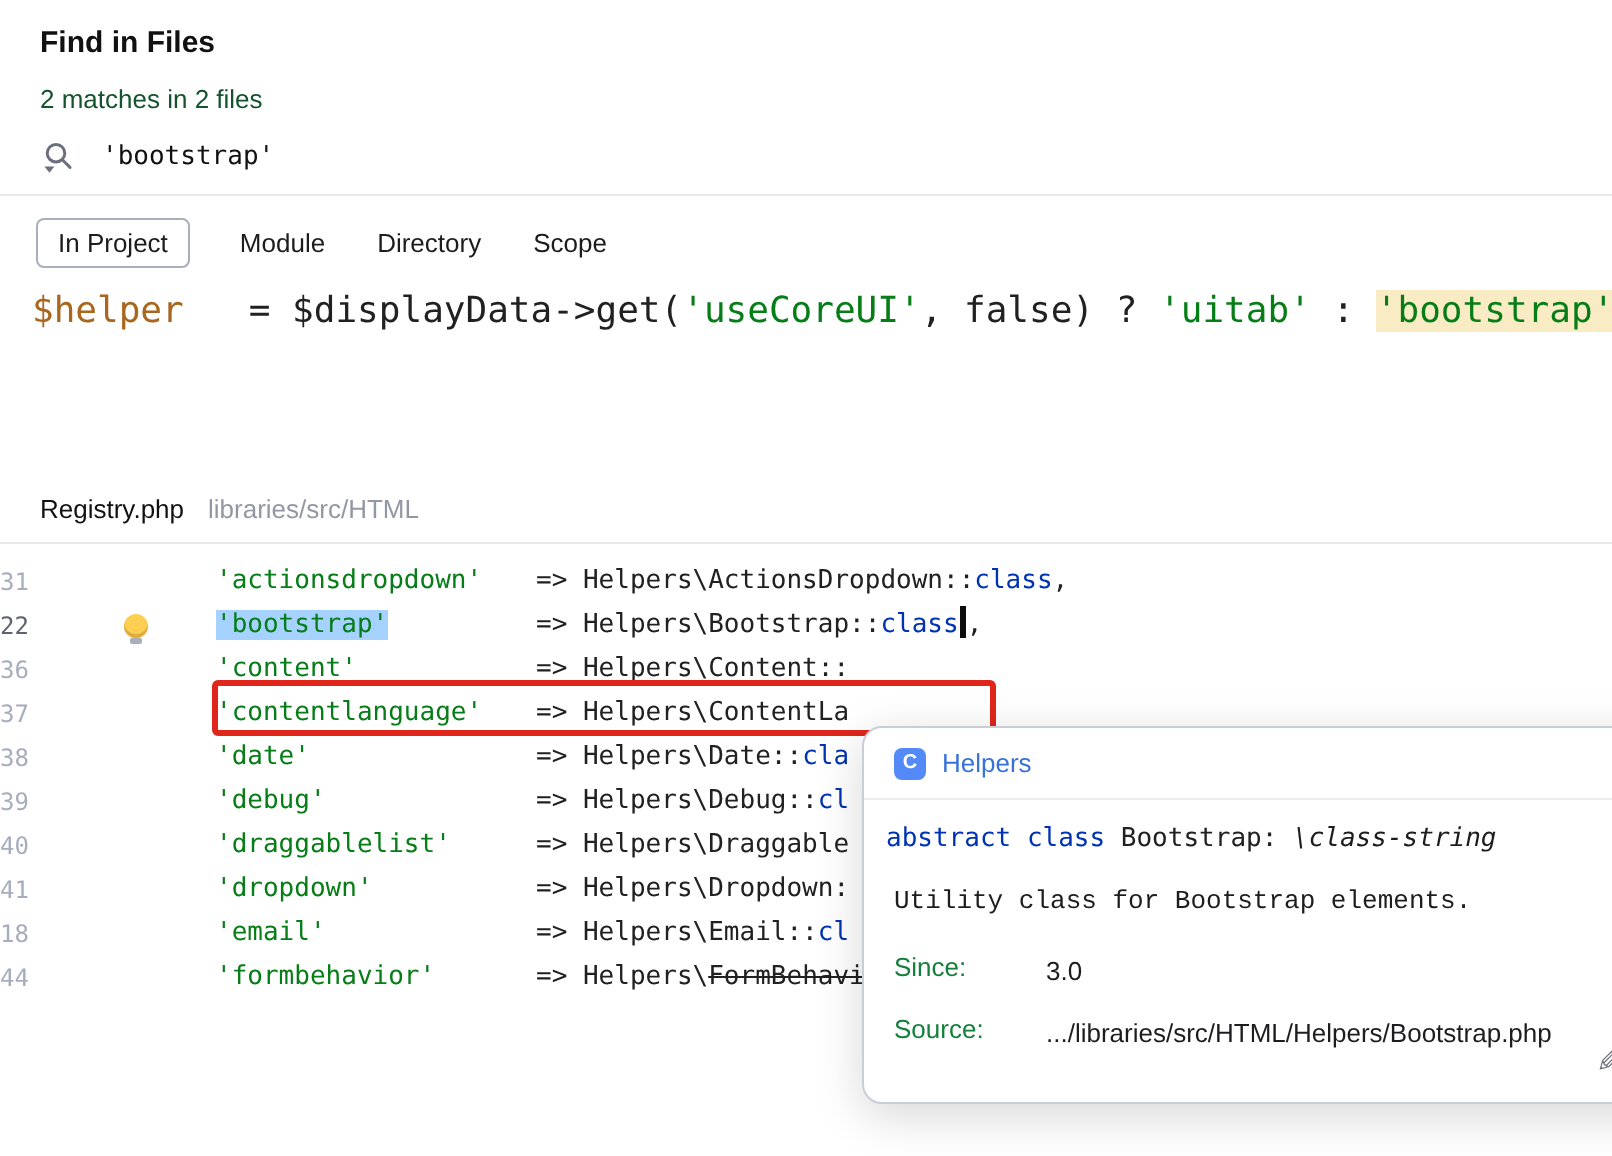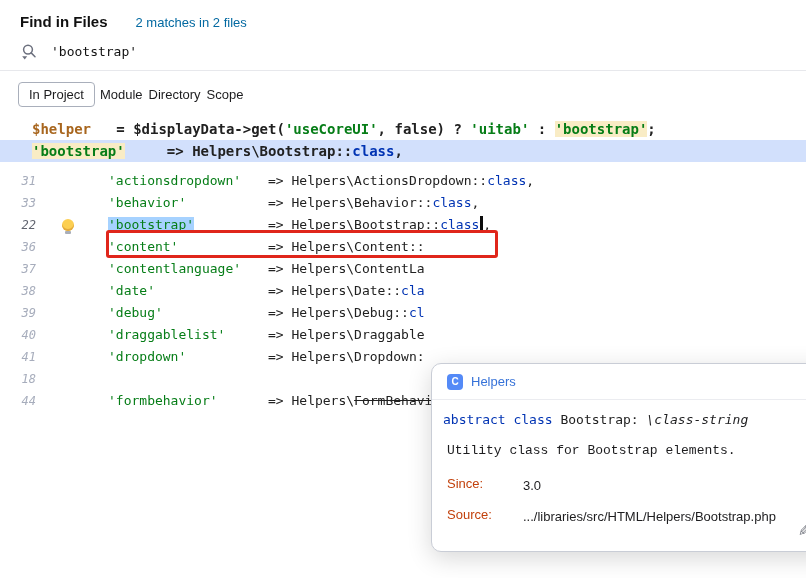--- a/index.html
+++ b/index.html
@@ -9,59 +9,59 @@
   }
   *{box-sizing:border-box;}
   html,body{margin:0;padding:0;}
   body{
     width:806px;height:578px;position:relative;overflow:hidden;
     background:#fff;color:#1d1d1f;
     font-family:"Liberation Sans",sans-serif;font-size:13px;
   }
 
   
-  .titlebar{display:flex;align-items:baseline;gap:28px;padding:13px 20px 3px;}
+  .titlebar{display:flex;align-items:baseline;gap:12px;padding:13px 20px 3px;flex-direction:column;}
   .dlg-title{font-size:15px;font-weight:700;color:#111;}
-  .summary{color:#0369a1;font-size:13px;}
+  .summary{color:#14532d;font-size:13px;}
 
   
   .search-row{display:flex;align-items:center;gap:13px;height:38px;padding:0 20px;border-bottom:1px solid #e7e8ec;}
   .search-icon{display:inline-flex;width:18px;height:18px;}
   .search-value{font-family:"DejaVu Sans Mono","Liberation Mono",monospace;font-size:13px;color:#111;}
 
   
-  .scopes{display:flex;align-items:center;gap:4px;padding:11px 20px 10px;}
+  .scopes{display:flex;align-items:center;gap:24px;padding:11px 20px 10px;}
   .scope{color:#1c1c1e;cursor:pointer;padding:4px 0;border:1px solid transparent;border-radius:4px;}
   .scope.selected{border-color:#a9afbb;padding:4px 10px;margin-left:-2px;}
 
   
   .results{margin-top:1px;}
-  .result-row{height:22px;line-height:22px;padding-left:32px;white-space:pre;
-    font-family:"DejaVu Sans Mono","Liberation Mono",monospace;font-size:14px;cursor:pointer;font-weight:bold;}
+  .result-row{height:22px;line-height:22px;padding-left:16px;white-space:pre;
+    font-family:"DejaVu Sans Mono","Liberation Mono",monospace;font-size:18px;cursor:pointer;}
   .result-row.selected{background:var(--selection-row);}
 
   .tk-plain{color:#212121;}
   .tk-string{color:var(--string);}
   .tk-string-hl{color:var(--string);background:var(--match-highlight);}
   .tk-keyword{color:var(--keyword);}
   .tk-variable{color:var(--variable);}
   .tk-strike{color:#212121;text-decoration:line-through;}
   .tk-type{font-style:italic;color:#1d1d1f;}
   .tk-caret{display:inline-block;width:3px;height:16px;background:#0c0c0c;vertical-align:-3px;margin-left:1px;}
 
   
   .preview-header{display:flex;align-items:baseline;gap:12px;margin-top:72px;padding:8px 20px 9px;border-bottom:1px solid #e7e8ec;}
   .preview-file{color:#111;}
   .preview-path{color:#9298a3;}
 
   
   .editor{position:relative;padding-top:8px;}
   .ed-line{display:flex;height:22px;line-height:22px;white-space:pre;
     font-family:"DejaVu Sans Mono","Liberation Mono",monospace;font-size:13px;cursor:text;}
-  .ln{flex:none;width:36px;text-align:right;color:#a7adbc;font-size:12px;font-style:italic;}
+  .ln{flex:none;width:36px;color:#a7adbc;font-size:12px;}
   .ln.current{color:#5f636e;}
   .icol{flex:none;width:64px;display:flex;align-items:center;justify-content:center;}
   .code{padding-left:8px;}
   .key{display:inline-block;width:160px;color:var(--string);}
   .word-sel{background:var(--selection-word);}
 
   .bulb{position:relative;display:inline-block;width:12px;height:12px;border-radius:50%;
     background:#fccf52;box-shadow:inset 0 -2px 0 #e3aa3e;cursor:pointer;}
   .bulb::after{content:'';position:absolute;left:3px;top:12px;width:6px;height:3px;background:#a9aeb8;border-radius:1px;}
 
@@ -71,21 +71,21 @@
   
   .doc-popup{position:absolute;left:431px;top:363px;width:428px;min-height:189px;z-index:10;
     background:#fff;border:1px solid #c9cdd6;border-radius:10px;box-shadow:0 6px 24px rgba(0,0,0,.16);}
   .doc-head{display:flex;align-items:center;gap:8px;height:36px;padding:0 15px;border-bottom:1px solid #ebecf0;}
   .class-icon{width:16px;height:16px;border-radius:4px;background:#548af7;display:inline-flex;align-items:center;justify-content:center;}
   .class-icon::before{content:'C';color:#fff;font-size:10px;font-weight:700;font-family:"Liberation Sans",sans-serif;}
   .ns{color:var(--link-blue);cursor:pointer;}
   .doc-decl{padding:12px 11px 0;font-family:"DejaVu Sans Mono","Liberation Mono",monospace;font-size:13px;}
   .doc-desc{padding:15px 15px 0;color:#1d1d1f;line-height:18px;font-family:Liberation Mono, monospace;}
   .doc-fields{display:grid;grid-template-columns:58px 1fr;column-gap:18px;row-gap:12px;padding:16px 56px 14px 15px;}
-  .f-label{color:#c2410c;}
+  .f-label{color:#15803d;}
   .f-value{color:#1d1d1f;word-break:break-all;line-height:19px;}
   .doc-actions{position:absolute;right:14px;bottom:11px;display:flex;gap:18px;align-items:center;}
   .pencil-icon{cursor:pointer;}
   .pencil-icon::before{content:'\270E';font-size:15px;color:#70737c;display:inline-block;transform:scaleX(-1);}
   .kebab-icon{cursor:pointer;}
   .kebab-icon::before{content:'\22EE';font-size:15px;font-weight:700;color:#70737c;}
 </style>
 </head>
 <body>
 
@@ -109,36 +109,38 @@
 
   <div class="scopes">
       <div class="scope selected">In Project</div>
       <div class="scope">Module</div>
       <div class="scope">Directory</div>
       <div class="scope">Scope</div>
     </div>
 
   <div class="results">
       <div class="result-row"><span class="tk-variable">$helper</span><span class="tk-plain">   = $displayData-&gt;get(</span><span class="tk-string">'useCoreUI'</span><span class="tk-plain">, false) ? </span><span class="tk-string">'uitab'</span><span class="tk-plain"> : </span><span class="tk-string-hl">'bootstrap'</span><span class="tk-plain">;</span></div>
-      <div class="result-row selected"><span class="tk-string-hl">'bootstrap'</span><span class="tk-plain">     =&gt; Helpers\Bootstrap::</span><span class="tk-keyword">class</span><span class="tk-plain">,</span></div>
     </div>
 
+  <div class="preview-header">
+    <span class="preview-file">Registry.php</span>
+    <span class="preview-path">libraries/src/HTML</span>
+  </div>
 
   <div class="editor">
     <div>
         <div class="ed-line"><span class="ln">31</span><span class="icol"></span><span class="code"><span class="key"><span>'actionsdropdown'</span></span><span class="tk-plain">=&gt; </span><span class="tk-plain">Helpers\ActionsDropdown::</span><span class="tk-keyword">class</span><span class="tk-plain">,</span></span></div>
-        <div class="ed-line"><span class="ln">33</span><span class="icol"></span><span class="code"><span class="key"><span>'behavior'</span></span><span class="tk-plain">=&gt; </span><span class="tk-plain">Helpers\Behavior::</span><span class="tk-keyword">class</span><span class="tk-plain">,</span></span></div>
         <div class="ed-line"><span class="ln current">22</span><span class="icol"><span class="bulb"></span></span><span class="code"><span class="key"><span class="word-sel">'bootstrap'</span></span><span class="tk-plain">=&gt; </span><span class="tk-plain">Helpers\Bootstrap::</span><span class="tk-keyword">class</span><span class="tk-caret"></span><span class="tk-plain">,</span></span></div>
         <div class="ed-line"><span class="ln">36</span><span class="icol"></span><span class="code"><span class="key"><span>'content'</span></span><span class="tk-plain">=&gt; </span><span class="tk-plain">Helpers\Content::</span></span></div>
         <div class="ed-line"><span class="ln">37</span><span class="icol"></span><span class="code"><span class="key"><span>'contentlanguage'</span></span><span class="tk-plain">=&gt; </span><span class="tk-plain">Helpers\ContentLa</span></span></div>
         <div class="ed-line"><span class="ln">38</span><span class="icol"></span><span class="code"><span class="key"><span>'date'</span></span><span class="tk-plain">=&gt; </span><span class="tk-plain">Helpers\Date::</span><span class="tk-keyword">cla</span></span></div>
         <div class="ed-line"><span class="ln">39</span><span class="icol"></span><span class="code"><span class="key"><span>'debug'</span></span><span class="tk-plain">=&gt; </span><span class="tk-plain">Helpers\Debug::</span><span class="tk-keyword">cl</span></span></div>
         <div class="ed-line"><span class="ln">40</span><span class="icol"></span><span class="code"><span class="key"><span>'draggablelist'</span></span><span class="tk-plain">=&gt; </span><span class="tk-plain">Helpers\Draggable</span></span></div>
         <div class="ed-line"><span class="ln">41</span><span class="icol"></span><span class="code"><span class="key"><span>'dropdown'</span></span><span class="tk-plain">=&gt; </span><span class="tk-plain">Helpers\Dropdown:</span></span></div>
-        <div class="ed-line"><span class="ln">18</span><span class="icol"></span></div>
+        <div class="ed-line"><span class="ln">18</span><span class="icol"></span><span class="code"><span class="key"><span>'email'</span></span><span class="tk-plain">=&gt; </span><span class="tk-plain">Helpers\Email::</span><span class="tk-keyword">cl</span></span></div>
         <div class="ed-line"><span class="ln">44</span><span class="icol"></span><span class="code"><span class="key"><span>'formbehavior'</span></span><span class="tk-plain">=&gt; </span><span class="tk-plain">Helpers\</span><span class="tk-strike">FormBehavior</span><span class="tk-plain">::</span><span class="tk-keyword">class</span><span class="tk-plain">,</span></span></div>
       </div>
     <div class="annotation-box"></div>
   </div>
 
   <div class="doc-popup">
     <div class="doc-head">
       <span class="class-icon"></span>
       <span class="ns">Helpers</span>
     </div>

